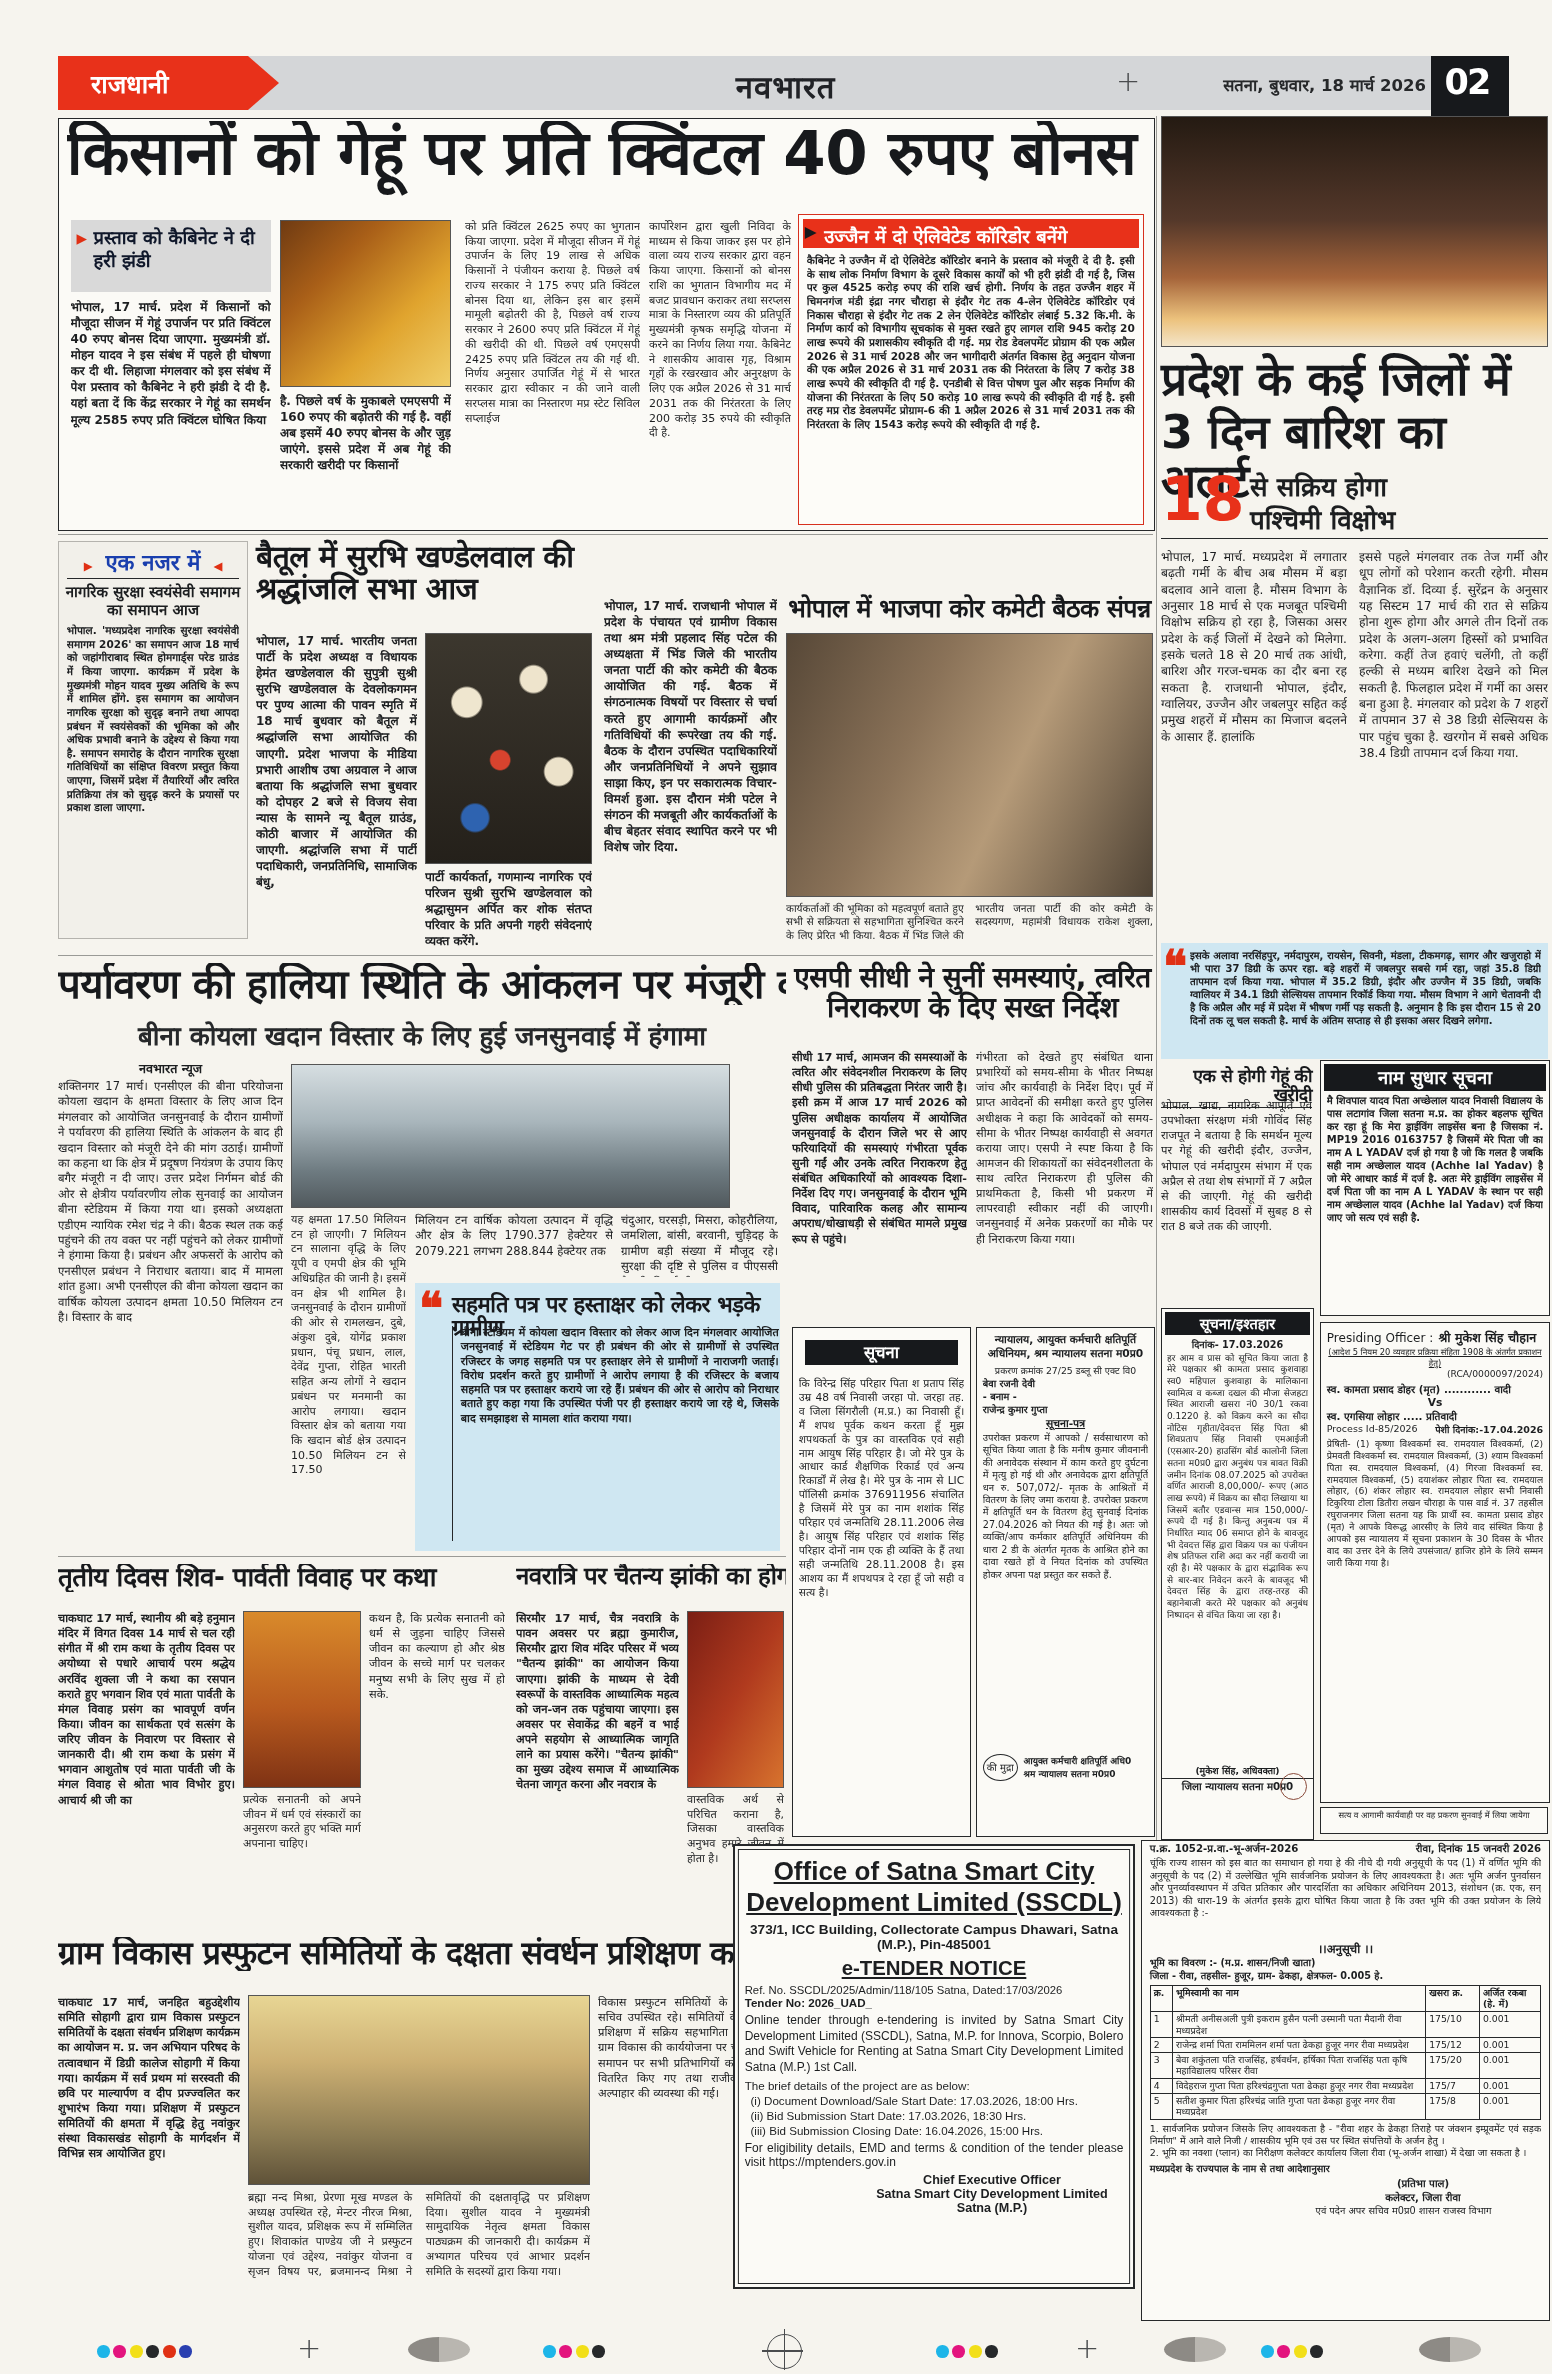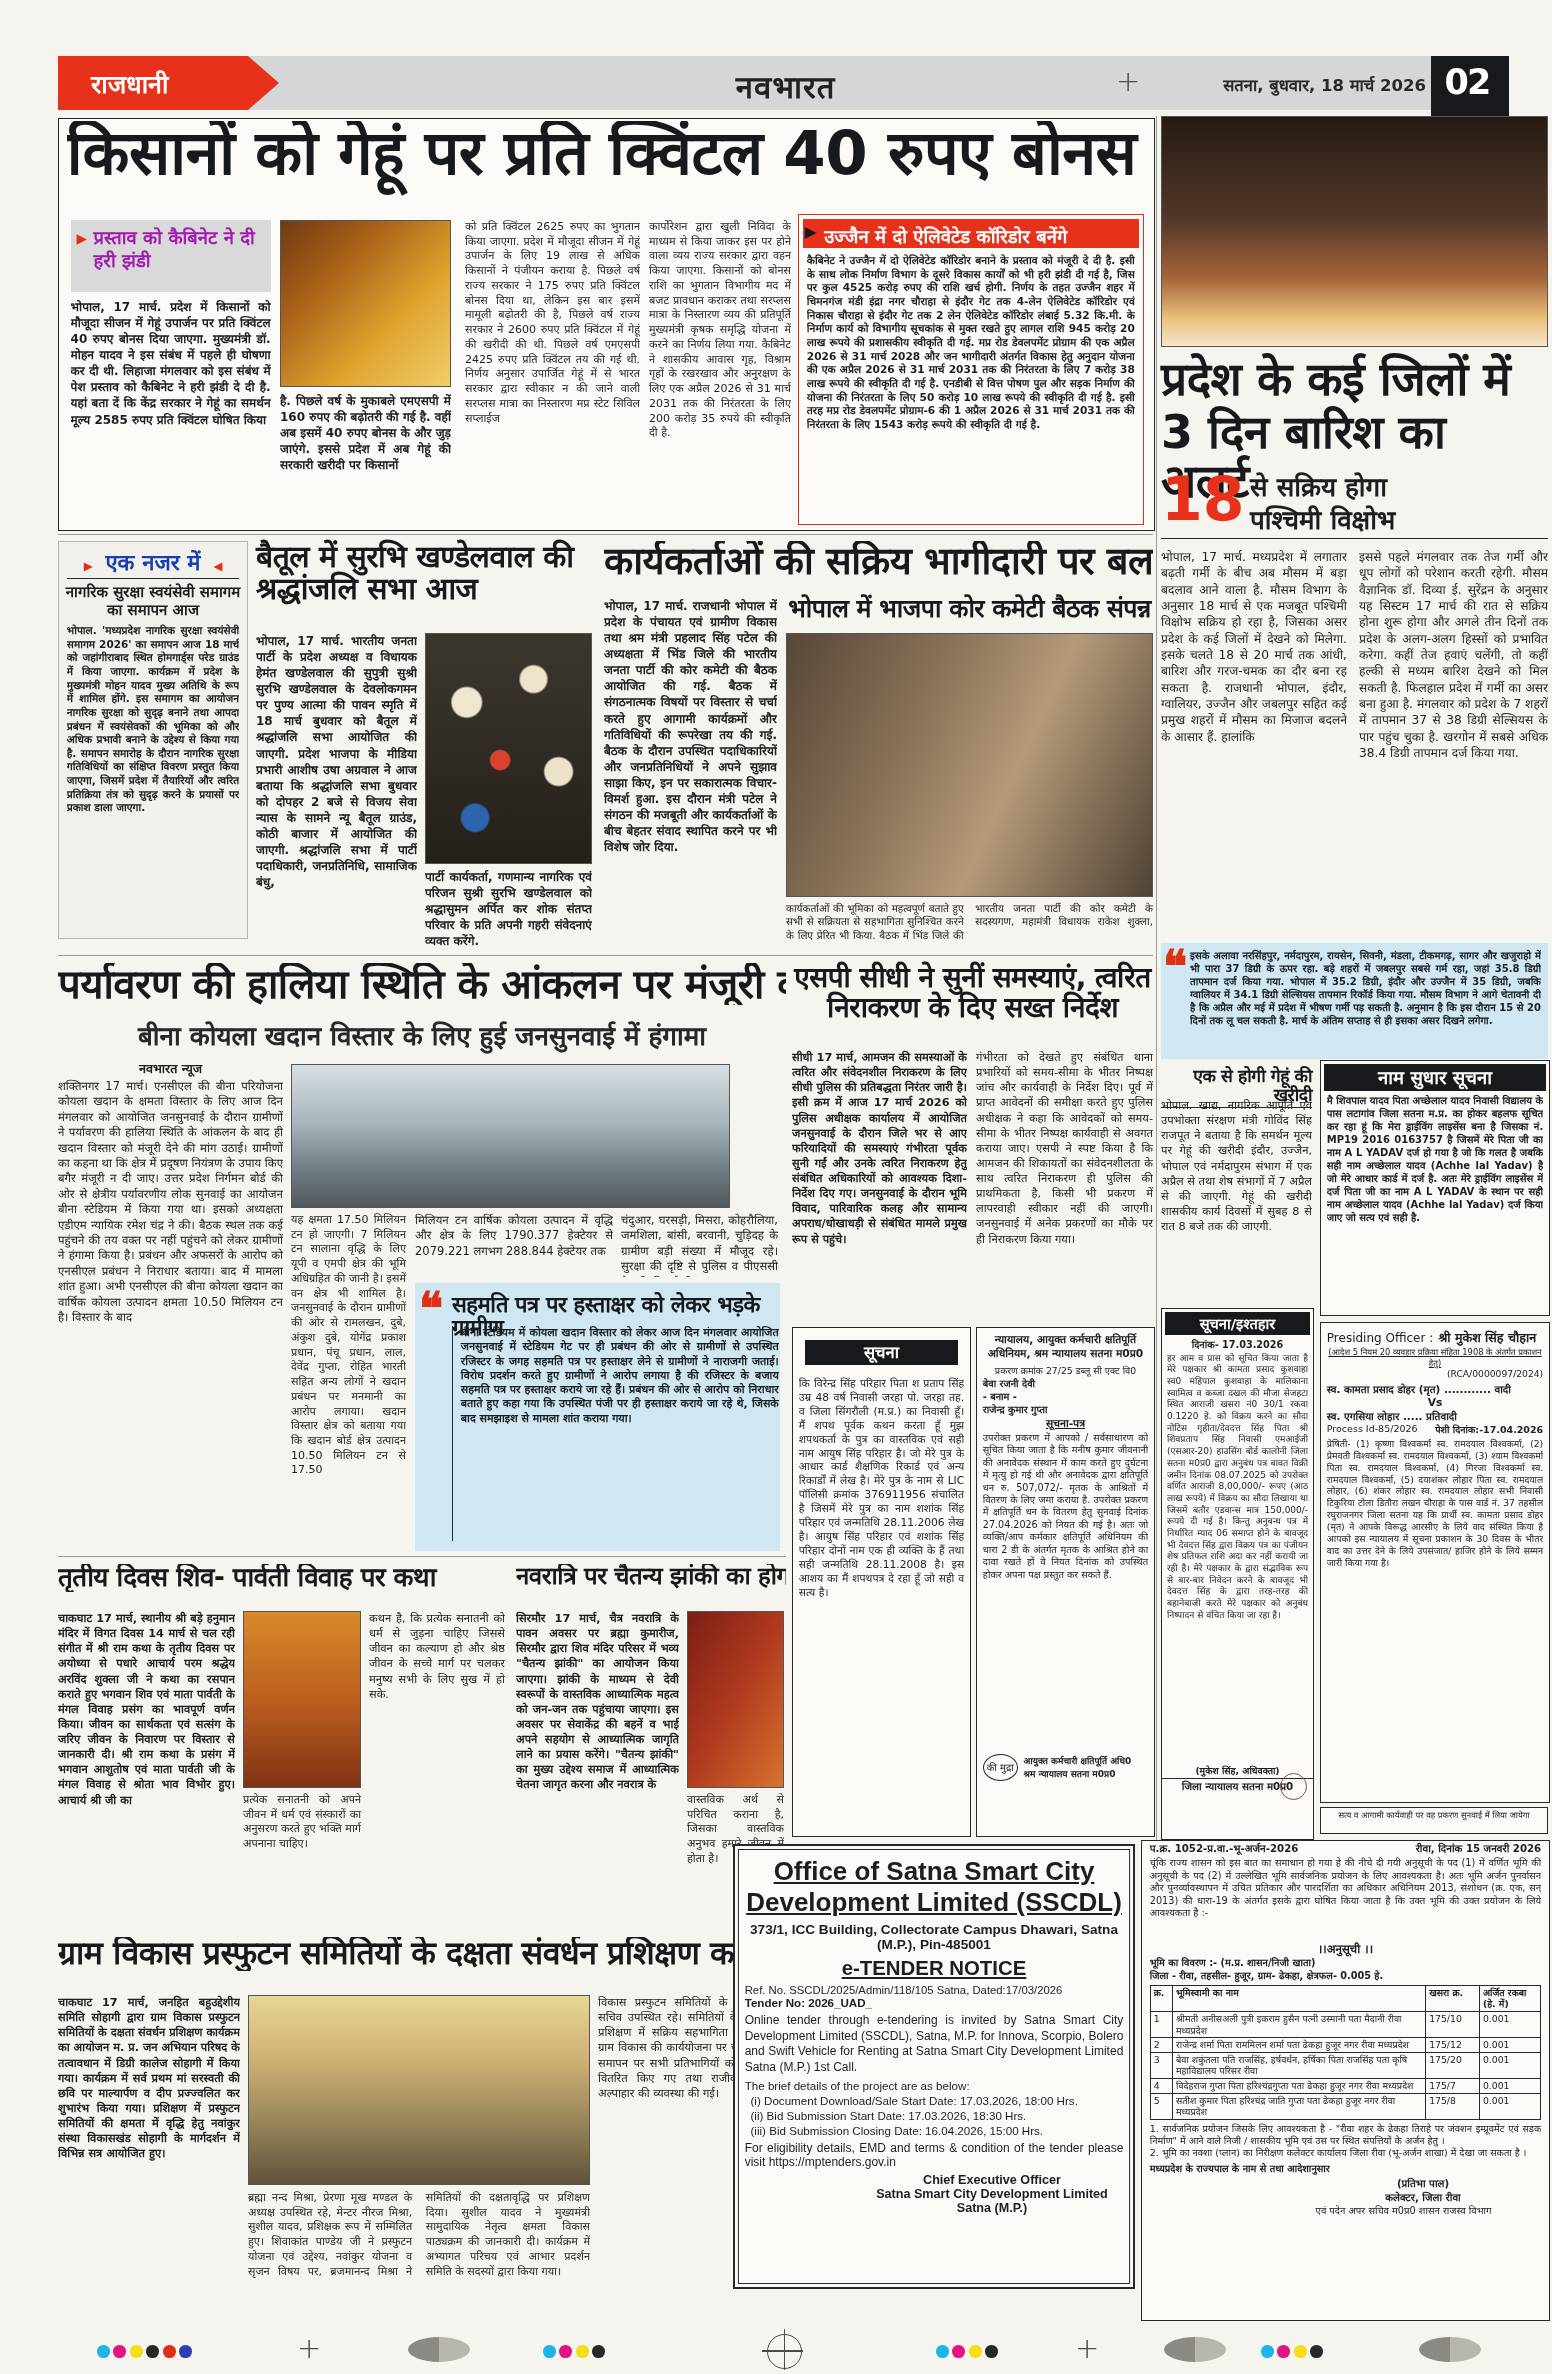--- a/index.html
+++ b/index.html
@@ -41,21 +41,21 @@
     <div class="abs" style="left:1145px;top:16.5px;width:223px;text-align:right;font-size:16.5px;font-weight:bold;color:#26282a;">सतना, बुधवार, 18 मार्च 2026</div>
     <div class="abs" style="left:1373px;top:0;width:78px;height:70px;background:#17191c;">
       <span style="position:absolute;left:13.6px;top:5.8px;color:#fff;font-weight:bold;font-size:35px;letter-spacing:-1.9px;">02</span>
     </div>
   </div>
 
   <div class="abs box" style="left:58px;top:118px;width:1095px;height:411px;">
     <div class="abs hl" style="left:7.8px;top:1.9px;width:1079px;height:91px;font-size:61px;white-space:nowrap;overflow:hidden;">किसानों को गेहूं पर प्रति क्विंटल 40 रुपए बोनस</div>
     <div class="abs" style="left:11.6px;top:101px;width:200px;height:72px;background:#d9d9d9;padding:5.8px 5.8px 0 23px;box-sizing:border-box;">
       <span style="position:absolute;left:5.8px;top:9.7px;color:#e03014;font-size:13.6px;">▶</span>
-      <span style="font-weight:bold;font-size:18.4px;line-height:1.25;color:#a21caf;">प्रस्ताव को कैबिनेट ने दी हरी झंडी</span>
+      <span style="font-weight:bold;font-size:18.4px;line-height:1.25;color:#0f172a;">प्रस्ताव को कैबिनेट ने दी हरी झंडी</span>
     </div>
     <div class="abs bt" style="left:11.6px;top:180px;width:200px;height:221px;font-size:12px;font-weight:bold;">भोपाल, 17 मार्च. प्रदेश में किसानों को मौजूदा सीजन में गेहूं उपार्जन पर प्रति क्विंटल 40 रुपए बोनस दिया जाएगा. मुख्यमंत्री डॉ. मोहन यादव ने इस संबंध में पहले ही घोषणा कर दी थी. लिहाजा मंगलवार को इस संबंध में पेश प्रस्ताव को कैबिनेट ने हरी झंडी दे दी है.  यहां बता दें कि केंद्र सरकार ने गेहूं का समर्थन मूल्य 2585 रुपए प्रति क्विंटल घोषित किया</div>
     <div class="abs photo" style="left:221px;top:101px;width:171px;height:167px;background:linear-gradient(135deg,#6e3a12 0%,#a95f18 30%,#e0a42e 65%,#f0cf6a 100%);"></div>
     <div class="abs bt" style="left:221px;top:274px;width:171px;height:128px;font-size:12px;font-weight:bold;">है. पिछले वर्ष के मुकाबले एमएसपी में 160 रुपए की बढ़ोतरी की गई है. वहीं अब इसमें 40 रुपए बोनस के और जुड़ जाएंगे. इससे प्रदेश में अब गेहूं की सरकारी खरीदी पर किसानों</div>
     <div class="abs bt" style="left:406px;top:101px;width:175px;height:303px;">को प्रति क्विंटल 2625 रुपए का भुगतान किया जाएगा. प्रदेश में मौजूदा सीजन में गेहूं उपार्जन के लिए 19 लाख से अधिक किसानों ने पंजीयन कराया है. पिछले वर्ष राज्य सरकार ने 175 रुपए प्रति क्विंटल बोनस दिया था, लेकिन इस बार इसमें मामूली बढ़ोतरी की है, पिछले वर्ष राज्य सरकार ने 2600 रुपए प्रति क्विंटल में गेहूं की खरीदी की थी. पिछले वर्ष एमएसपी 2425 रुपए प्रति क्विंटल तय की गई थी. निर्णय अनुसार उपार्जित गेहूं में से भारत सरकार द्वारा स्वीकार न की जाने वाली सरप्लस मात्रा का निस्तारण मप्र स्टेट सिविल सप्लाईज</div>
     <div class="abs bt" style="left:590px;top:101px;width:142px;height:303px;">कार्पोरेशन द्वारा खुली निविदा के माध्यम से किया जाकर इस पर होने वाला व्यय राज्य सरकार द्वारा वहन किया जाएगा. किसानों को बोनस राशि का भुगतान विभागीय मद में बजट प्रावधान कराकर तथा सरप्लस मात्रा के निस्तारण व्यय की प्रतिपूर्ति मुख्यमंत्री कृषक समृद्धि योजना में करने का निर्णय लिया गया. कैबिनेट ने शासकीय आवास गृह, विश्राम गृहों के रखरखाव और अनुरक्षण के लिए एक अप्रैल 2026 से 31 मार्च 2031 तक की निरंतरता के लिए 200 करोड़ 35 रुपये की स्वीकृति दी है.</div>
 
     <div class="abs" style="left:739px;top:95px;width:344px;height:309px;border:1.9px solid #d7301e;background:#fdfcf8;">
       <div class="abs" style="left:3.9px;top:3.9px;width:336px;height:29px;background:#e8311a;">
         <span style="position:absolute;left:1.9px;top:3.9px;color:#17191c;font-size:15.5px;">▶</span>
@@ -182,21 +182,20 @@
     </div>
     <div class="centered" style="font-weight:bold;font-size:15px;line-height:1.25;margin:3.9px 5.8px;">नागरिक सुरक्षा स्वयंसेवी समागम का समापन आज</div>
     <div class="sm" style="margin:3.9px 7.8px;height:291px;font-size:10.5px;font-weight:bold;">भोपाल. 'मध्यप्रदेश नागरिक सुरक्षा स्वयंसेवी समागम 2026' का समापन आज 18 मार्च को जहांगीराबाद स्थित होमगार्ड्स परेड ग्राउंड में किया जाएगा. कार्यक्रम में प्रदेश के मुख्यमंत्री मोहन यादव मुख्य अतिथि के रूप में शामिल होंगे. इस समागम का आयोजन नागरिक सुरक्षा को सुदृढ़ बनाने तथा आपदा प्रबंधन में स्वयंसेवकों की भूमिका को और अधिक प्रभावी बनाने के उद्देश्य से किया गया है. समापन समारोह के दौरान नागरिक सुरक्षा गतिविधियों का संक्षिप्त विवरण प्रस्तुत किया जाएगा, जिसमें प्रदेश में तैयारियों और त्वरित प्रतिक्रिया तंत्र को सुदृढ़ करने के प्रयासों पर प्रकाश डाला जाएगा.</div>
   </div>
 
   <div class="abs hl" style="left:256px;top:541px;width:336px;height:83px;font-size:30px;">बैतूल में सुरभि खण्डेलवाल की श्रद्धांजलि सभा आज</div>
   <div class="abs bt" style="left:256px;top:633px;width:161px;height:318px;font-size:12px;font-weight:bold;">भोपाल, 17 मार्च. भारतीय जनता पार्टी के प्रदेश अध्यक्ष व विधायक हेमंत खण्डेलवाल की सुपुत्री सुश्री सुरभि खण्डेलवाल के देवलोकगमन पर पुण्य आत्मा की पावन स्मृति में 18 मार्च बुधवार को बैतूल में श्रद्धांजलि सभा आयोजित की जाएगी.  प्रदेश भाजपा के मीडिया प्रभारी आशीष उषा अग्रवाल ने आज बताया कि श्रद्धांजलि सभा बुधवार को दोपहर 2 बजे से विजय सेवा न्यास के सामने न्यू बैतूल ग्राउंड, कोठी बाजार में आयोजित की जाएगी. श्रद्धांजलि सभा में पार्टी पदाधिकारी, जनप्रतिनिधि, सामाजिक बंधु,</div>
   <div class="abs photo" style="left:425px;top:633px;width:167px;height:231px;background:radial-gradient(circle at 25% 30%,#efe6cf 0 7%,transparent 8%),radial-gradient(circle at 65% 20%,#eee4cc 0 6%,transparent 7%),radial-gradient(circle at 45% 55%,#d8432e 0 6%,transparent 7%),radial-gradient(circle at 80% 60%,#ece2ca 0 7%,transparent 8%),radial-gradient(circle at 30% 80%,#2e63b0 0 6%,transparent 7%),linear-gradient(#3c372e,#24201a);"></div>
   <div class="abs bt" style="left:425px;top:869px;width:167px;height:82px;font-size:12px;font-weight:bold;">पार्टी कार्यकर्ता, गणमान्य नागरिक एवं परिजन सुश्री सुरभि खण्डेलवाल को श्रद्धासुमन अर्पित कर शोक संतप्त परिवार के प्रति अपनी गहरी संवेदनाएं व्यक्त करेंगे.</div>
 
-  <div class="abs hl" style="left:604px;top:541px;width:549px;height:49px;font-size:38px;white-space:nowrap;overflow:hidden;">कार्यकर्ताओं की सक्रिय भागीदारी पर बल</div>
   <div class="abs bt" style="left:604px;top:598px;width:173px;height:353px;font-size:12px;font-weight:bold;">भोपाल, 17 मार्च. राजधानी भोपाल में प्रदेश के पंचायत एवं ग्रामीण विकास तथा श्रम मंत्री प्रहलाद सिंह पटेल की अध्यक्षता में भिंड जिले की भारतीय जनता पार्टी की कोर कमेटी की बैठक आयोजित की गई. बैठक में संगठनात्मक विषयों पर विस्तार से चर्चा करते हुए आगामी कार्यक्रमों और गतिविधियों की रूपरेखा तय की गई.  बैठक के दौरान उपस्थित पदाधिकारियों और जनप्रतिनिधियों ने अपने सुझाव साझा किए, इन पर सकारात्मक विचार-विमर्श हुआ. इस दौरान मंत्री पटेल ने संगठन की मजबूती और कार्यकर्ताओं के बीच बेहतर संवाद स्थापित करने पर भी विशेष जोर दिया.</div>
   <div class="abs hl centered" style="left:786px;top:596px;width:367px;font-size:25px;">भोपाल में भाजपा कोर कमेटी बैठक संपन्न</div>
   <div class="abs photo" style="left:786px;top:633px;width:367px;height:264px;background:linear-gradient(115deg,#564737 0%,#8a7258 35%,#b59a78 60%,#4e4234 100%);"></div>
   <div class="abs sm" style="left:786px;top:902px;width:367px;height:49px;font-size:10.3px;column-count:2;column-gap:11.6px;">कार्यकर्ताओं की भूमिका को महत्वपूर्ण बताते हुए सभी से सक्रियता से सहभागिता सुनिश्चित करने के लिए प्रेरित भी किया. बैठक में भिंड जिले की भारतीय जनता पार्टी की कोर कमेटी के सदस्यगण, महामंत्री विधायक राकेश शुक्ला, जिलाध्यक्ष देवेंद्र नरवरिया सहित अन्य पदाधिकारी उपस्थित रहे.</div>
 
   <div class="abs rule-h" style="left:58px;top:955px;width:1095px;"></div>
   <div class="abs hl centered" style="left:58px;top:963px;width:728px;font-size:40px;white-space:nowrap;overflow:hidden;">पर्यावरण की हालिया स्थिति के आंकलन पर मंजूरी की उठी आवाज</div>
   <div class="abs centered" style="left:58px;top:1017px;width:728px;font-size:26px;font-weight:bold;color:#26282a;">बीना कोयला खदान विस्तार के लिए हुई जनसुनवाई में हंगामा</div>
   <div class="abs centered" style="left:58px;top:1060px;width:225px;font-weight:bold;font-size:12.6px;">नवभारत न्यूज</div>
   <div class="abs bt" style="left:58px;top:1079px;width:225px;height:472px;font-size:11.5px;">शक्तिनगर 17 मार्च। एनसीएल की बीना परियोजना कोयला खदान के क्षमता विस्तार के लिए आज दिन मंगलवार को आयोजित जनसुनवाई के दौरान ग्रामीणों ने पर्यावरण की हालिया स्थिति के आंकलन के बाद ही खदान विस्तार को मंजूरी देने की मांग उठाई। ग्रामीणों का कहना था कि क्षेत्र में प्रदूषण नियंत्रण के उपाय किए बगैर मंजूरी न दी जाए।  उत्तर प्रदेश निर्गमन बोर्ड की ओर से क्षेत्रीय पर्यावरणीय लोक सुनवाई का आयोजन बीना स्टेडियम में किया गया था। इसको अध्यक्षता एडीएम न्यायिक रमेश चंद्र ने की। बैठक स्थल तक कई पहुंचने की तय वक्त पर नहीं पहुंचने को लेकर ग्रामीणों ने हंगामा किया है। प्रबंधन और अफसरों के आरोप को एनसीएल प्रबंधन ने निराधार बताया। बाद में मामला शांत हुआ। अभी एनसीएल की बीना कोयला खदान का वार्षिक कोयला उत्पादन क्षमता 10.50 मिलियन टन है। विस्तार के बाद</div>

